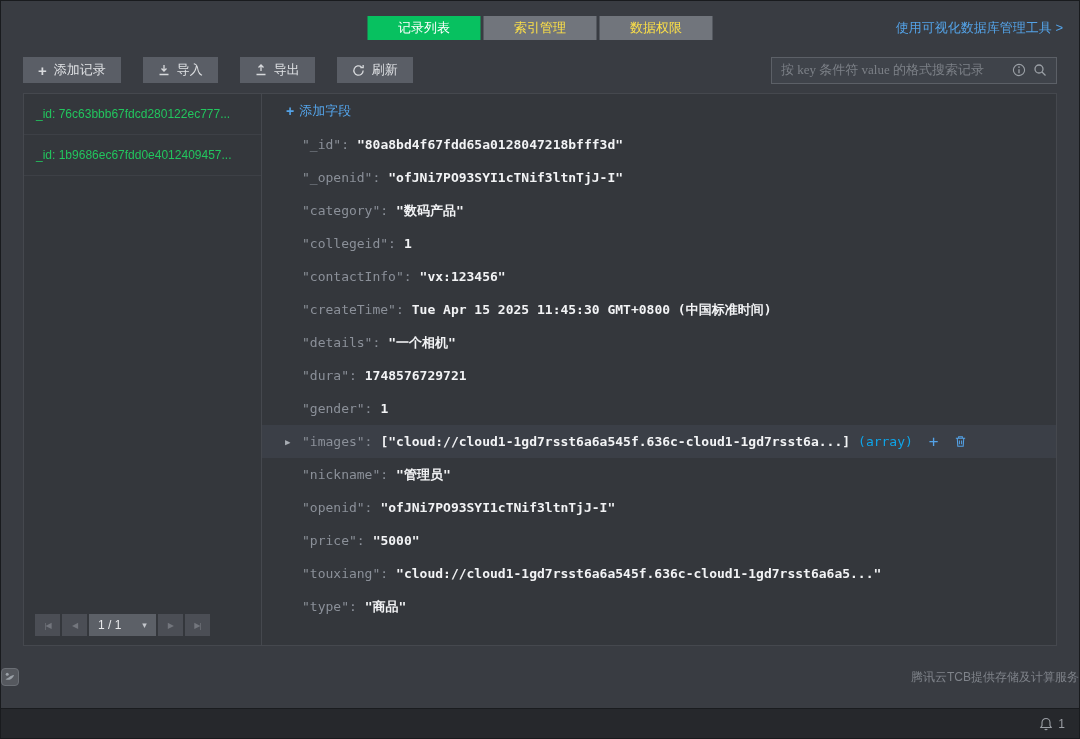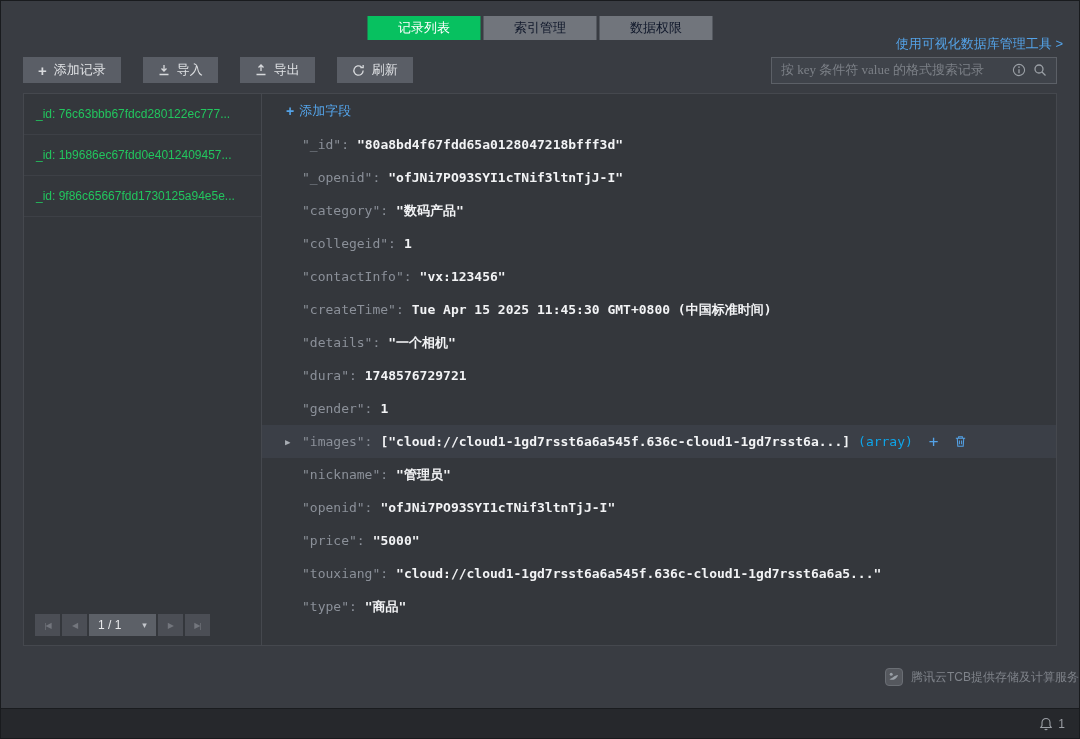--- a/index.html
+++ b/index.html
@@ -3,23 +3,23 @@
 <meta charset="utf-8">
 <style>
   * { margin:0; padding:0; box-sizing:border-box; }
   html,body { width:1080px; height:739px; }
   body { font-family:"Liberation Sans", sans-serif; background:#393c42; overflow:hidden; }
   .app { width:1080px; height:739px; border:1px solid #191b1e; background:#393c42; display:flex; flex-direction:column; position:relative; }
 
   
   .tabs-bar { height:50px; position:relative; flex:0 0 auto; }
   .tabs { position:absolute; left:50%; top:15px; transform:translateX(-50%); display:flex; gap:3px; }
-  .tab { width:113px; height:24px; line-height:24px; text-align:center; font-size:13px; background:#71757c; color:#0f172a; cursor:pointer; }
+  .tab { width:113px; height:24px; line-height:24px; text-align:center; font-size:13px; background:#71757c; color:#fde047; cursor:pointer; }
   .tab.active { background:#07c160; color:#ffffff; }
-  .top-link { position:absolute; right:16px; top:34px; font-size:13px; color:#54a3e8; text-decoration:none; cursor:pointer; }
+  .top-link { position:absolute; right:16px; top:18px; font-size:13px; color:#54a3e8; text-decoration:none; cursor:pointer; }
 
   
   .toolbar { height:38px; flex:0 0 auto; display:flex; align-items:center; padding:0 22px; gap:22px; }
   .btn { height:26px; border:none; background:#5a5e66; color:#dfe1e4; font-size:13px; font-family:inherit; display:inline-flex; align-items:center; gap:7px; padding:0 15px; cursor:pointer; }
   .btn .bicon { display:inline-flex; color:#d7d9dc; }
   .plus-glyph { font-size:15px; line-height:1; font-weight:bold; }
   .search { margin-left:auto; width:286px; height:27px; background:#3f434a; border:1px solid #5c6067; display:flex; align-items:center; padding:0 9px; gap:7px; }
   .search input { flex:1; min-width:0; background:transparent; border:none; outline:none; color:#86efac; font-size:13px; font-family:Liberation Serif, serif; }
   .search input::placeholder { color:#7c8087; }
   .search .sicon { display:inline-flex; color:#9ba0a6; cursor:pointer; }
@@ -42,21 +42,21 @@
   .field-row.highlighted { background:#3b3f47; }
   .expander { position:absolute; left:23px; top:50%; transform:translateY(-50%); font-size:9px; color:#a8adb4; cursor:pointer; }
   .fkey { color:#8b9099; }
   .fvalue { color:#f2f3f5; font-weight:700; margin-left:8px; }
   .fsuffix { color:#0ea5e9; margin-left:8px; }
   .field-actions { display:inline-flex; align-items:center; gap:15px; margin-left:16px; color:#54a3e8; }
   .field-actions .plus-glyph { font-size:16px; font-weight:normal; cursor:pointer; }
   .field-actions svg { cursor:pointer; }
 
   
-  .footer { height:62px; flex:0 0 auto; display:flex; align-items:center; justify-content:flex-end; gap:8px; color:#7f838a; font-size:12px; }
+  .footer { height:62px; flex:0 0 auto; display:flex; align-items:center; justify-content:space-between; gap:8px; color:#7f838a; font-size:12px; }
   .statusbar { height:30px; flex:0 0 auto; background:#26282c; border-top:1px solid #1a1c1f; display:flex; align-items:center; justify-content:flex-end; padding:0 14px; gap:5px; color:#9b9fa5; font-size:12px; }
   .statusbar .bell { display:inline-flex; cursor:pointer; }
 </style>
 </head>
 <body>
 
 <div class="app">
 
   <div class="tabs-bar">
     <div class="tabs" id="tabs">
@@ -117,23 +117,20 @@
 
   <div class="content">
 
     <div class="sidebar">
       <div id="record-list">
           <div class="record">
     <span>_id: 76c63bbb67fdcd280122ec777...</span>
   </div>
           <div class="record">
     <span>_id: 1b9686ec67fdd0e4012409457...</span>
-  </div>
-          <div class="record">
-    <span>_id: 9f86c65667fdd1730125a94e5e...</span>
   </div>
         </div>
       <div class="pagination">
         <button class="pg-btn">|◀</button>
         <button class="pg-btn">◀</button>
         <div class="pg-select">
           <span>1 / 1</span>
           <span class="caret">▾</span>
         </div>
         <button class="pg-btn">▶</button>

